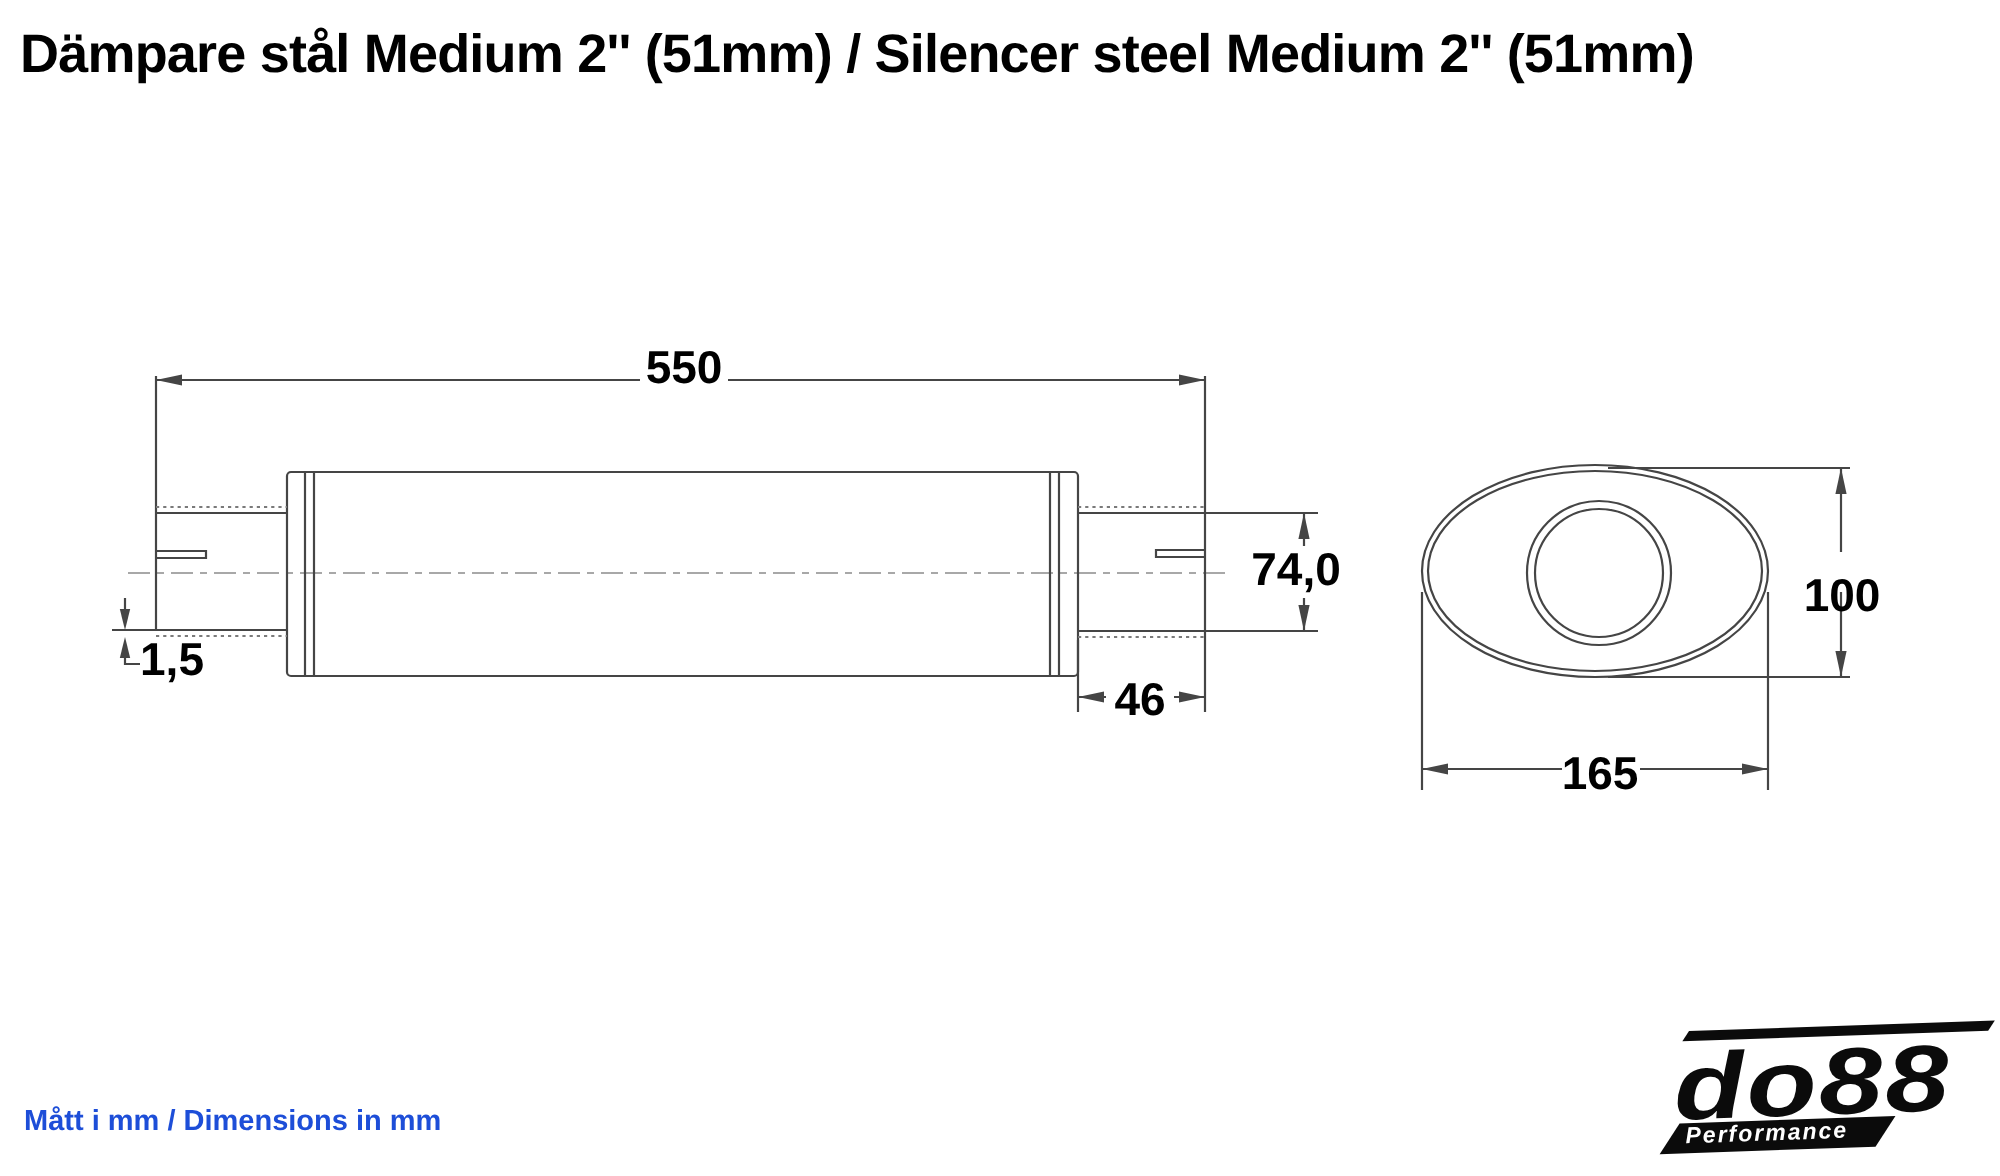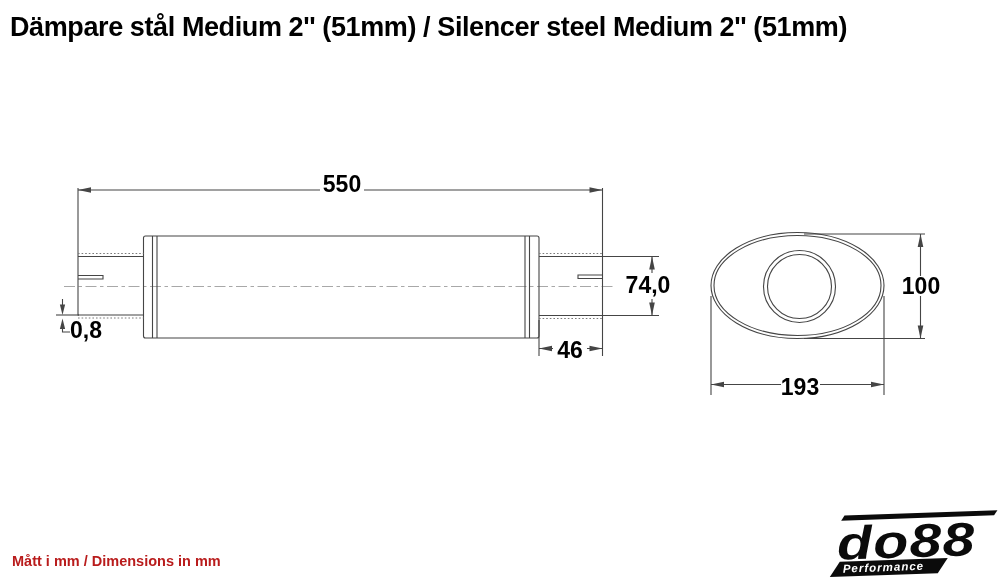--- a/index.html
+++ b/index.html
@@ -7,21 +7,21 @@
     position:relative;width:1000px;height:588px;background:#ffffff;
     font-family:"Liberation Sans",sans-serif;overflow:hidden;
   }
   .title{
     position:absolute;left:10px;top:12px;
     font-size:27px;font-weight:bold;color:#000;
     letter-spacing:-0.4px;white-space:nowrap;
   }
   .footer-note{
     position:absolute;left:12px;top:553px;
-    font-size:14.5px;font-weight:bold;color:#b91c1c;white-space:nowrap;
+    font-size:14.5px;font-weight:bold;color:#1d4ed8;white-space:nowrap;
   }
   svg.drawing{position:absolute;left:0;top:0;}
   .dim-label{
     position:absolute;transform:translate(-50%,-50%);
     font-size:23px;font-weight:bold;color:#000;white-space:nowrap;
     line-height:1;
   }
   
   .logo{position:absolute;left:828px;top:508px;width:180px;height:74px;transform:rotate(-2deg);}
   .logo .topbar{position:absolute;left:16px;top:5px;width:153px;height:4.5px;background:#0b0b0b;transform:skewX(-35deg);}
@@ -128,24 +128,24 @@
           <path d="M711 384.5 H781 M820 384.5 H884"></path>
           <polygon points="711,384.5 724,381.7 724,387.3" fill="#454545" stroke="none"></polygon>
           <polygon points="884,384.5 871,381.7 871,387.3" fill="#454545" stroke="none"></polygon>
         </g>
       </g>
     </g>
   </svg>
 
   <div class="dim-label" style="left:342px;top:184px;">550</div>
   <div class="dim-label" style="left:648px;top:285px;">74,0</div>
-  <div class="dim-label" style="left:86px;top:330px;">0,8</div>
+  <div class="dim-label" style="left:86px;top:330px;">1,5</div>
   <div class="dim-label" style="left:570px;top:350px;">46</div>
-  <div class="dim-label" style="left:921px;top:286px;">100</div>
-  <div class="dim-label" style="left:800px;top:387px;">193</div>
+  <div class="dim-label" style="left:921px;top:298px;">100</div>
+  <div class="dim-label" style="left:800px;top:387px;">165</div>
 
   <div class="footer-note">Mått i mm / Dimensions in mm</div>
 
   <div class="logo">
     <div class="topbar"></div>
     <div class="brand">do88</div>
     <div class="perfbar"></div>
     <div class="tagline">Performance</div>
   </div>
 

